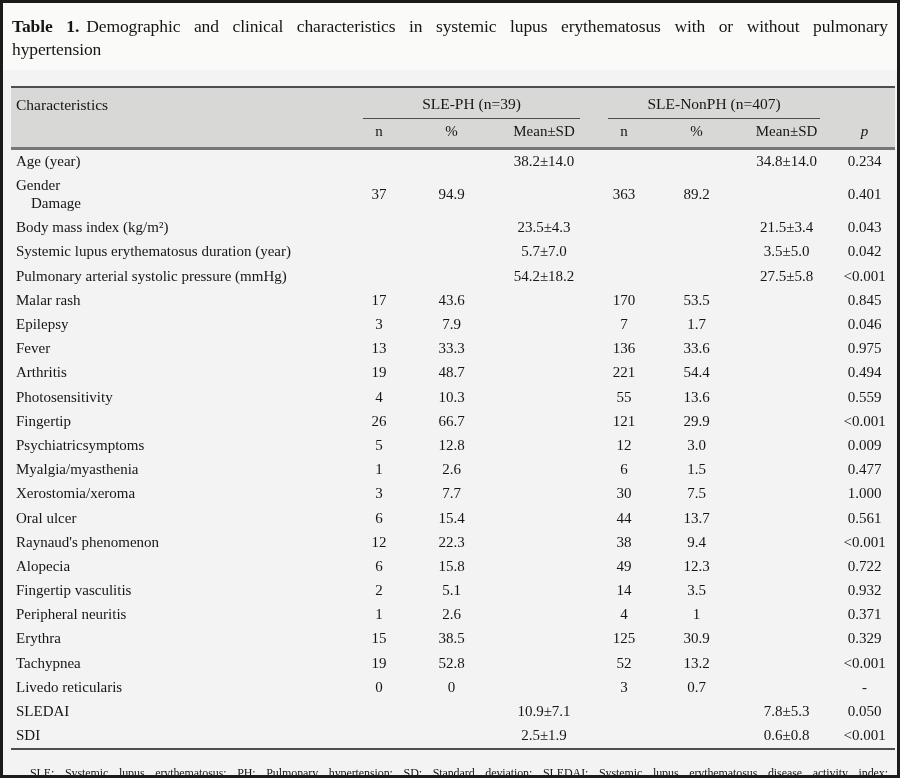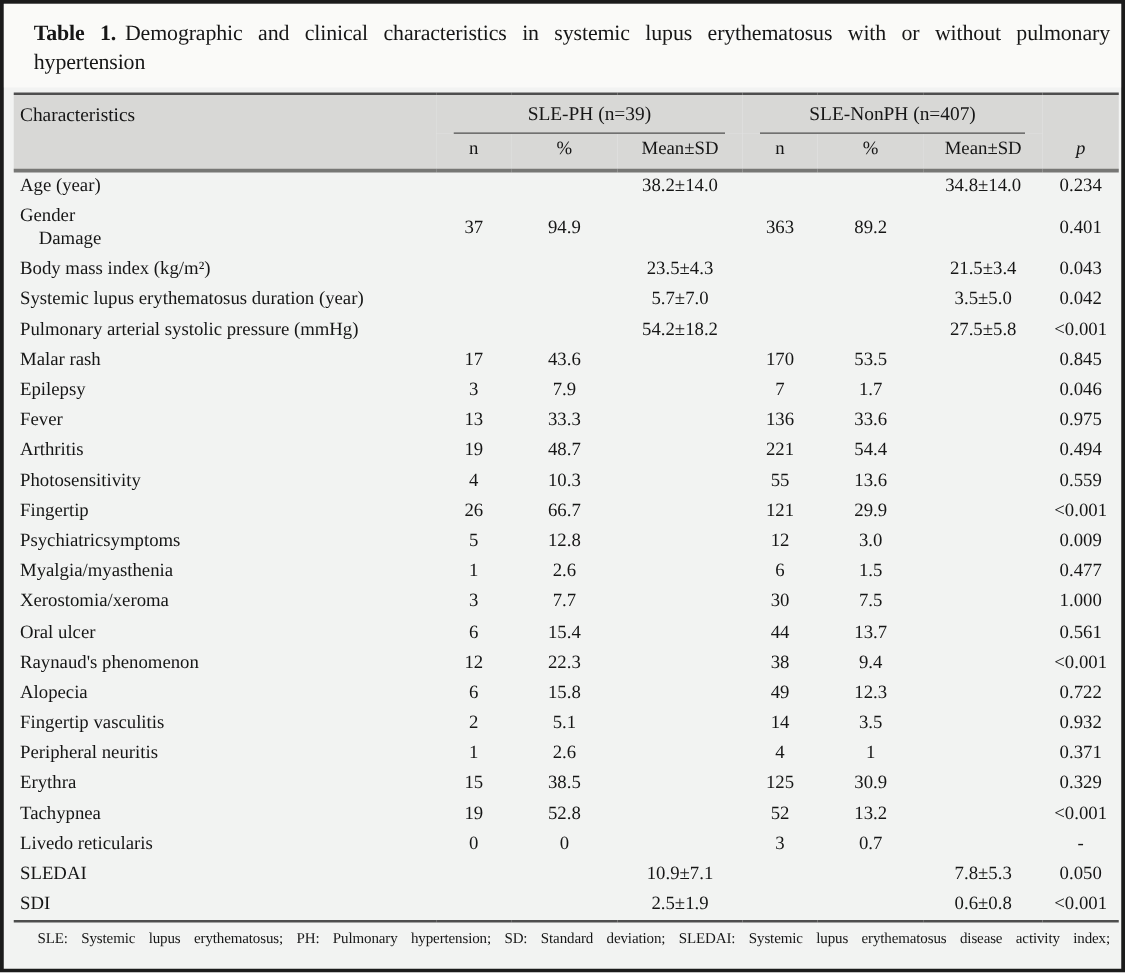--- a/index.html
+++ b/index.html
@@ -13,36 +13,36 @@
     height: 778px;
     box-sizing: border-box;
     border: 3px solid var(--frame-border, #1b1b1b);
     background: var(--page-bg, #f2f3f2);
     font-family: "Liberation Serif", "DejaVu Serif", serif;
     color: var(--text-color, #161616);
     overflow: hidden;
   }
   .title {
     background: var(--title-bg, #fafaf8);
-    padding: 12px 9px 9px 24px;
+    padding: 12px 9px 9px 9px;
     font-size: 17.5px;
     line-height: 1.32;
     letter-spacing: -0.1px;
   }
   .title-line1 {
     text-align: justify;
     text-align-last: justify;
   }
   .title-bold {
     font-weight: bold;
     margin-right: 7px;
   }
   table.main {
     width: 884px;
-    margin: 4px 8px;
+    margin: 16px 8px;
     border-collapse: collapse;
     table-layout: fixed;
     border-top: 2px solid var(--rule-dark, #4e4e4e);
     font-size: 15px;
   }
   thead {
     background: var(--header-bg, #d8d8d6);
   }
   thead th {
     font-weight: normal;

